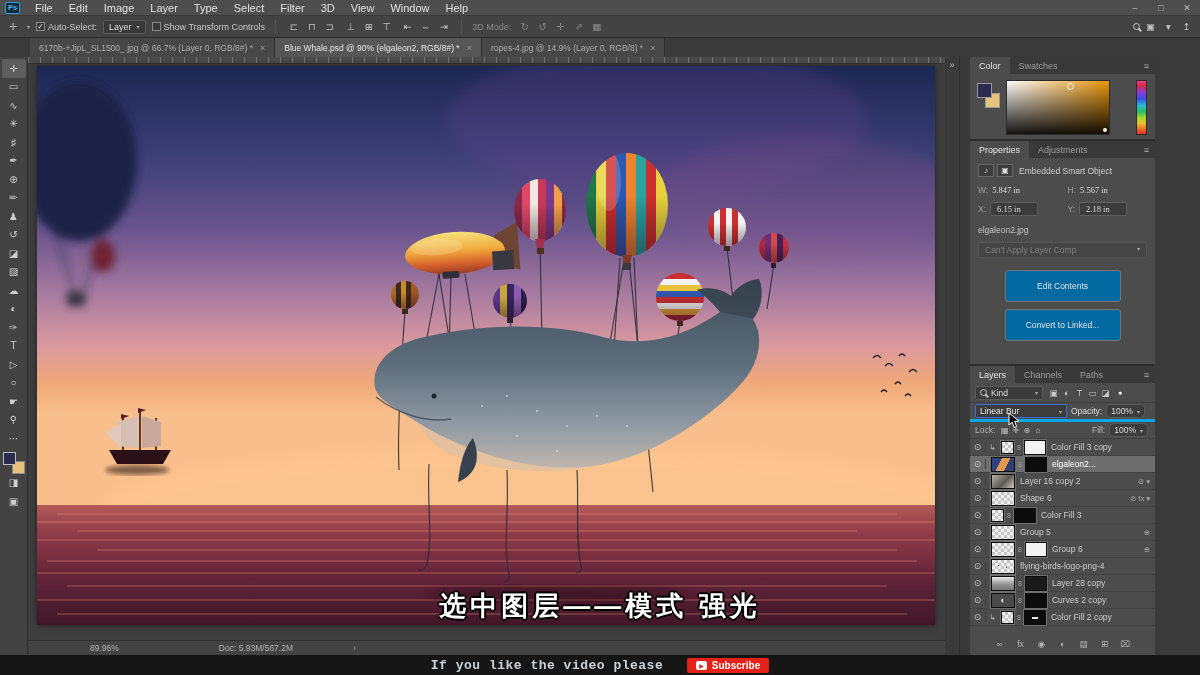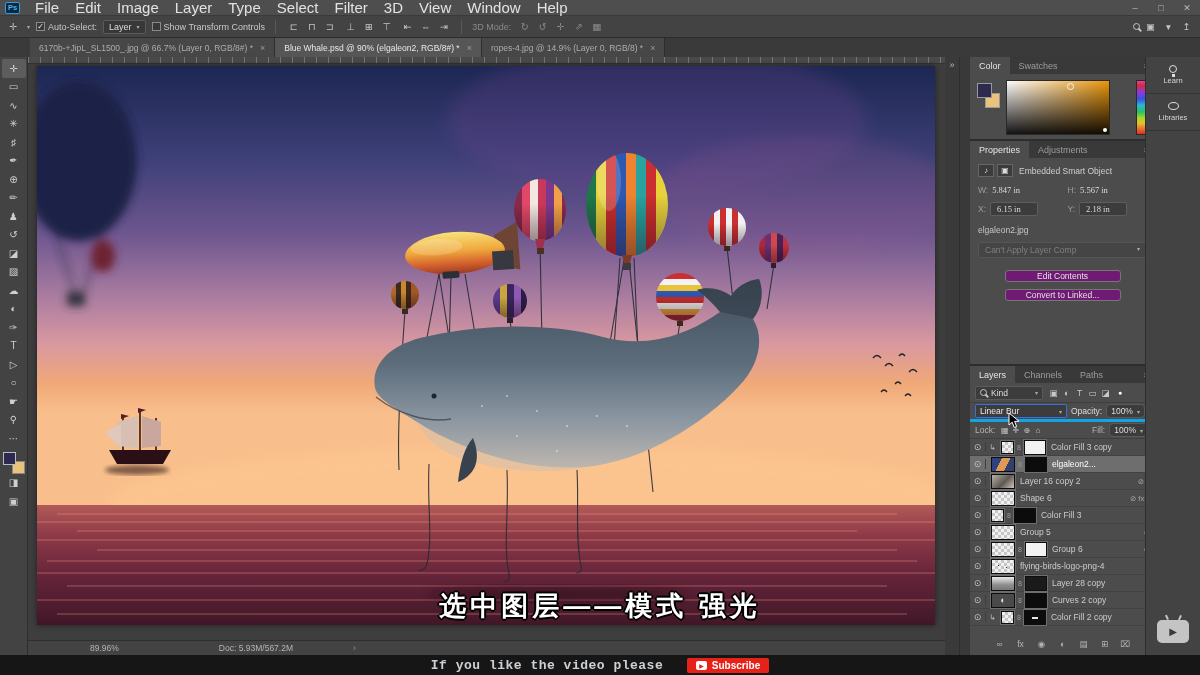--- a/index.html
+++ b/index.html
@@ -2,21 +2,21 @@
 <html><head>
 <meta charset="utf-8">
 <style>
   *{margin:0;padding:0;box-sizing:border-box;font-family:"Liberation Sans","DejaVu Sans",sans-serif;}
   html,body{width:1200px;height:675px;background:#161616;overflow:hidden;}
   .stage{position:relative;width:1200px;height:675px;background:#3a3a3a;font-size:10px;color:#ddd;}
 
   
   .menubar{position:absolute;left:0;top:0;width:1200px;height:16px;background:#4e4e4e;display:flex;align-items:center;gap:0;border-bottom:1px solid #3a3a3a;}
   .pslogo{width:15px;height:12px;margin:0 7px 0 5px;background:#0b2a3f;border:1px solid #2f9bdf;color:#57b6f2;font-size:7.5px;font-weight:bold;display:flex;align-items:center;justify-content:center;border-radius:2px;}
-  .mitem{padding:0 8px;font-size:15px;color:#e2e2e2;cursor:default;}
+  .mitem{padding:0 8px;font-size:11px;color:#e2e2e2;cursor:default;}
   .winctrl{margin-left:auto;display:flex;align-items:center;}
   .wbtn{width:26px;text-align:center;color:#bbb;font-size:9px;}
 
   
   .optionsbar{position:absolute;left:0;top:16px;width:1200px;height:22px;background:#434343;border-bottom:1px solid #2c2c2c;display:flex;align-items:center;gap:6px;padding:0 6px;font-size:9px;color:#c9c9c9;}
   .obox{display:flex;align-items:center;gap:3px;}
   .osep{width:1px;height:14px;background:#585858;margin:0 4px;}
   .cb{width:9px;height:9px;border:1px solid #8a8a8a;background:#383838;display:flex;align-items:center;justify-content:center;font-size:8px;color:#eee;}
   .dd{background:#383838;border:1px solid #5a5a5a;border-radius:2px;padding:1px 5px;display:flex;gap:5px;align-items:center;color:#ddd;}
   .caret{font-size:6px;color:#aaa;}
@@ -88,21 +88,21 @@
   .prow{display:flex;align-items:center;gap:6px;margin-bottom:8px;}
   .chip{width:16px;height:13px;background:#3c3c3c;border:1px solid #666;display:flex;align-items:center;justify-content:center;font-size:8px;color:#ddd;}
   .pfields{display:grid;grid-template-columns:1fr 1fr;gap:7px 10px;margin-bottom:9px;}
   .pf{display:flex;align-items:center;gap:4px;}
   .pf b{font-weight:normal;color:#9c9c9c;}
   .pf i{font-style:normal;color:#ddd;font-family:Liberation Serif, serif;}
   .pf.boxed i{background:#3c3c3c;border:1px solid #5e5e5e;border-radius:2px;padding:1px 6px;min-width:48px;}
   .fname{margin:2px 0 7px;color:#c5c5c5;}
   .compdd{background:#454545;border:1px solid #555;border-radius:2px;color:#7f7f7f;padding:2px 6px;display:flex;margin-bottom:12px;}
   .compdd .caret{margin-left:auto;}
-  .pbtn{display:block;margin:0 auto 7px;width:116px;background:#701a75;border:1px solid #767676;border-radius:3px;color:#e2e2e2;font-size:8.5px;padding:0 0;text-align:center;}
+  .pbtn{display:block;margin:0 auto 7px;width:116px;background:#0369a1;border:1px solid #767676;border-radius:3px;color:#e2e2e2;font-size:8.5px;padding:10px 0;text-align:center;}
 
   
   .layerspanel{top:309px;height:289px;border-bottom:none;}
   .lfilter{display:flex;align-items:center;gap:4px;height:20px;padding:0 5px;border-bottom:1px solid #3f3f3f;}
   .kinddd{background:#3c3c3c;border:1px solid #5a5a5a;border-radius:2px;padding:1px 4px;display:flex;align-items:center;gap:4px;width:68px;color:#ddd;font-size:8.5px;}
   .kinddd .caret{margin-left:auto;}
   .ficon{width:13px;text-align:center;color:#c9c9c9;font-size:8.5px;}
   .fdot{color:#fff;font-size:7px;margin-left:2px;}
   .lblend{position:relative;display:flex;align-items:center;gap:4px;height:19px;padding:0 5px;border-bottom:3px solid #0ea5e9;font-size:8.5px;}
   .blenddd{background:#3c3c3c;border:1px solid #3a6fd8;border-radius:2px;padding:1px 4px;width:92px;display:flex;align-items:center;color:#e8e8e8;}
@@ -802,33 +802,20 @@
             <span>fx</span>
             <span>◉</span>
             <span>◐</span>
             <span>▤</span>
             <span>⊞</span>
             <span>⌧</span>
           </div>
       </div>
     </div>
 
-    <div class="rightbar">
-      <div class="rbtn">
-        <span class="bulb"></span>
-        <span>Learn</span>
-      </div>
-      <div class="rbtn">
-        <span class="libic"></span>
-        <span>Libraries</span>
-      </div>
-      <div class="tv">
-          <span>▶</span>
-        </div>
-    </div>
   </div>
 
   <div class="subtitle">选中图层——模式 强光</div>
 
   <div class="footer">
     <span class="fmsg">If you like the video please</span>
     <span class="subbtn">
       <span class="playbox">▶</span>
       <span>Subscribe</span>
     </span>

